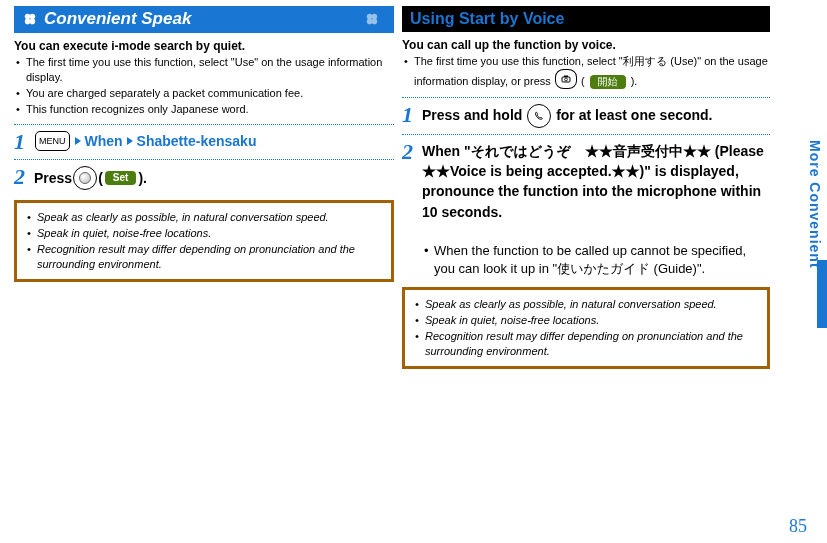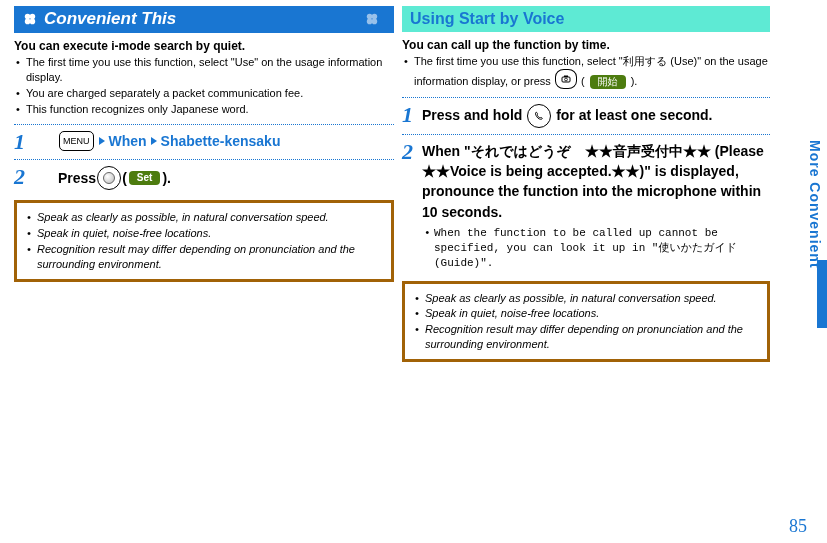--- a/index.html
+++ b/index.html
@@ -3,43 +3,43 @@
   <meta charset="utf-8">
   <style>
     body { margin: 0; font-family: Arial, Helvetica, sans-serif; font-size: 11px; color: #000; width: 827px; height: 543px; position: relative; background: #fff; }
     .page { display: flex; width: 100%; }
     .col { width: 398px; padding: 6px 10px 6px 10px; box-sizing: border-box; }
     .col.left { padding-left: 14px; padding-right: 4px; }
     .col.right { padding-left: 4px; padding-right: 26px; }
     .title-bar { background: #1976d2; color: #fff; font-weight: bold; font-style: italic; font-size: 17px; padding: 3px 8px 4px 8px; display: flex; align-items: center; justify-content: space-between; }
     .clover { display: inline-flex; align-items: center; margin-right: 6px; }
     .clover svg { width: 16px; height: 16px; }
-    .subheader { background: #5eead4; color: #1976d2; font-weight: bold; font-size: 16px; padding: 4px 8px; margin-top: 4px; }
+    .subheader { background: #000000; color: #1976d2; font-weight: bold; font-size: 16px; padding: 4px 8px; margin-top: 4px; }
     .intro { font-weight: bold; font-size: 12px; margin: 6px 0 2px 0; }
     .bullets { margin: 2px 0 8px 0; padding: 0 0 0 2px; }
     .bullets li { list-style: none; padding-left: 10px; position: relative; line-height: 1.35; margin: 1px 0; font-size: 11px; }
     .bullets li::before { content: "•"; position: absolute; left: 0; top: 0; }
     .dotted { border-top: 1.5px dotted #1976d2; margin: 6px 0; }
     .step { display: flex; align-items: flex-start; margin: 2px 0; }
     .step-num { color: #1976d2; font-weight: bold; font-size: 22px; line-height: 1; font-style: italic; width: 20px; flex-shrink: 0; font-family: Georgia, serif; }
     .step-body { flex: 1; }
-    .step-line { display: flex; align-items: center; flex-wrap: wrap; color: #000; font-weight: bold; font-size: 14px; line-height: 1.4; margin-left: 24px; }
+    .step-line { display: flex; align-items: center; flex-wrap: wrap; color: #000; font-weight: bold; font-size: 14px; line-height: 1.4; }
     .step-line .blue { color: #1976d2; }
     .arrow { display: inline-flex; align-items: center; margin: 0 2px; }
     .arrow svg { width: 10px; height: 10px; }
     .btn-round { display: inline-flex; align-items: center; justify-content: center; border: 1.5px solid #000; border-radius: 5px; background: #fff; height: 18px; min-width: 26px; padding: 0 3px; font-size: 9px; font-weight: normal; color: #000; margin: 0 1px; }
     .btn-oval { display: inline-flex; align-items: center; justify-content: center; border: 1.5px solid #000; border-radius: 50%; background: #fff; height: 22px; width: 22px; margin: 0 1px; position: relative; }
     .btn-oval.inner::after { content: ""; position: absolute; border: 1px solid #666; border-radius: 50%; width: 10px; height: 10px; background: radial-gradient(circle at 35% 35%, #fff 0%, #bbb 100%); }
     .btn-oval svg { width: 12px; height: 12px; }
     .grey-tag { display: inline-flex; align-items: center; justify-content: center; background: #4d7c0f; color: #fff; border-radius: 4px; height: 14px; padding: 0 8px; font-size: 10px; margin: 0 2px; }
     .tip-box { border: 3px solid #a16207; margin: 10px 0; padding: 6px 8px; font-style: italic; }
     .side-text { position: absolute; right: 4px; top: 140px; writing-mode: vertical-rl; color: #1976d2; font-weight: bold; font-size: 14px; letter-spacing: 1px; }
     .blue-tab { position: absolute; right: 0; top: 260px; width: 10px; height: 68px; background: #1976d2; }
     .page-num { position: absolute; right: 20px; bottom: 6px; color: #1976d2; font-family: Georgia, serif; font-size: 18px; }
-    .sub-note { margin: 4px 0 0 0; padding-left: 12px; position: relative; font-size: 11px; line-height: 1.35; font-family: Liberation Mono, monospace; }
+    .sub-note { margin: 20px 0 0 0; padding-left: 12px; position: relative; font-size: 13px; line-height: 1.35; }
     .sub-note::before { content: "•"; position: absolute; left: 2px; top: 0; }
     .step-text { font-weight: bold; font-size: 14px; color: #000; line-height: 1.45; }
   </style>
 </head>
 <body>
 
 <div class="page">
 
   <div class="col left">
     <div class="title-bar">
@@ -47,21 +47,21 @@
         <span class="clover">
           <svg viewBox="0 0 20 20">
               <g fill="#fff">
                 <circle cx="7" cy="7" r="3.5"></circle>
                 <circle cx="13" cy="7" r="3.5"></circle>
                 <circle cx="7" cy="13" r="3.5"></circle>
                 <circle cx="13" cy="13" r="3.5"></circle>
               </g>
             </svg>
         </span>
-        <span>Convenient This</span>
+        <span>Convenient Speak</span>
       </span>
       <span class="clover" style="opacity:0.7">
         <svg viewBox="0 0 20 20">
             <g fill="#cfe1f5">
               <circle cx="7" cy="7" r="3.5"></circle>
               <circle cx="13" cy="7" r="3.5"></circle>
               <circle cx="7" cy="13" r="3.5"></circle>
               <circle cx="13" cy="13" r="3.5"></circle>
             </g>
           </svg>
@@ -117,21 +117,21 @@
       <ul class="bullets" style="margin:0">
         <li>Speak as clearly as possible, in natural conversation speed.</li>
         <li>Speak in quiet, noise-free locations.</li>
         <li>Recognition result may differ depending on pronunciation and the surrounding environment.</li>
       </ul>
     </div>
   </div>
 
   <div class="col right">
     <div class="subheader" style="margin-top:0">Using Start by Voice</div>
-    <div class="intro" style="margin-bottom:0">You can call up the function by time.</div>
+    <div class="intro" style="margin-bottom:0">You can call up the function by voice.</div>
     <ul class="bullets">
       <li>
         <span>The first time you use this function, select "利用する (Use)" on the usage information display, or press </span>
         <span class="btn-oval" style="width:20px;height:18px;border-radius:40%">
           <svg viewBox="0 0 12 12">
               <rect x="2" y="4" width="8" height="5" rx="1" fill="none" stroke="#000" stroke-width="1"></rect>
               <circle cx="6" cy="6.5" r="1.4" fill="none" stroke="#000" stroke-width="0.8"></circle>
               <rect x="4" y="2.5" width="4" height="1.5" fill="#000"></rect>
             </svg>
         </span>

